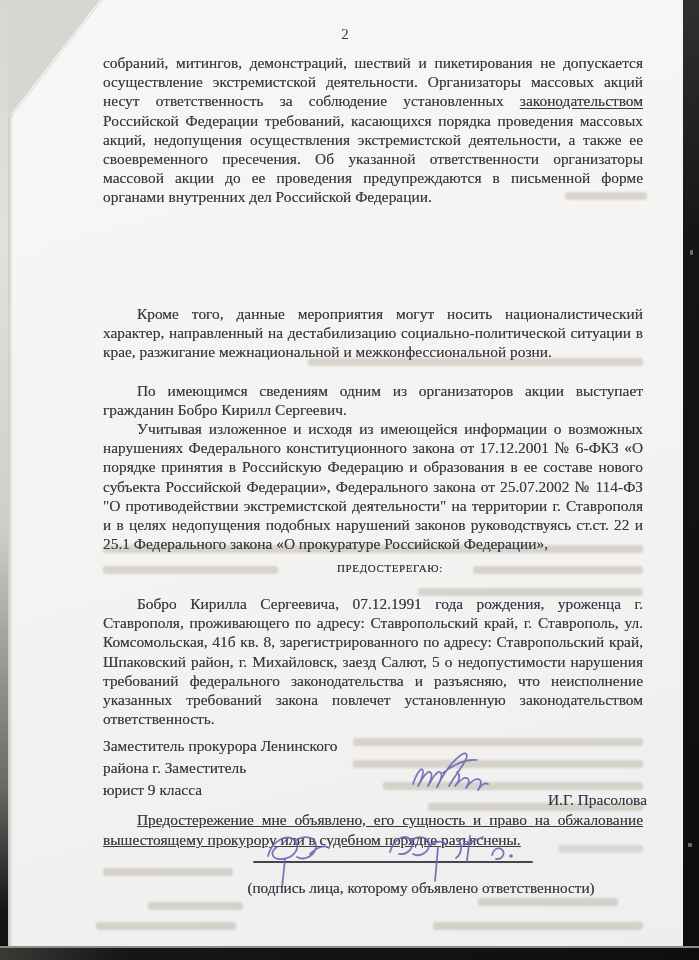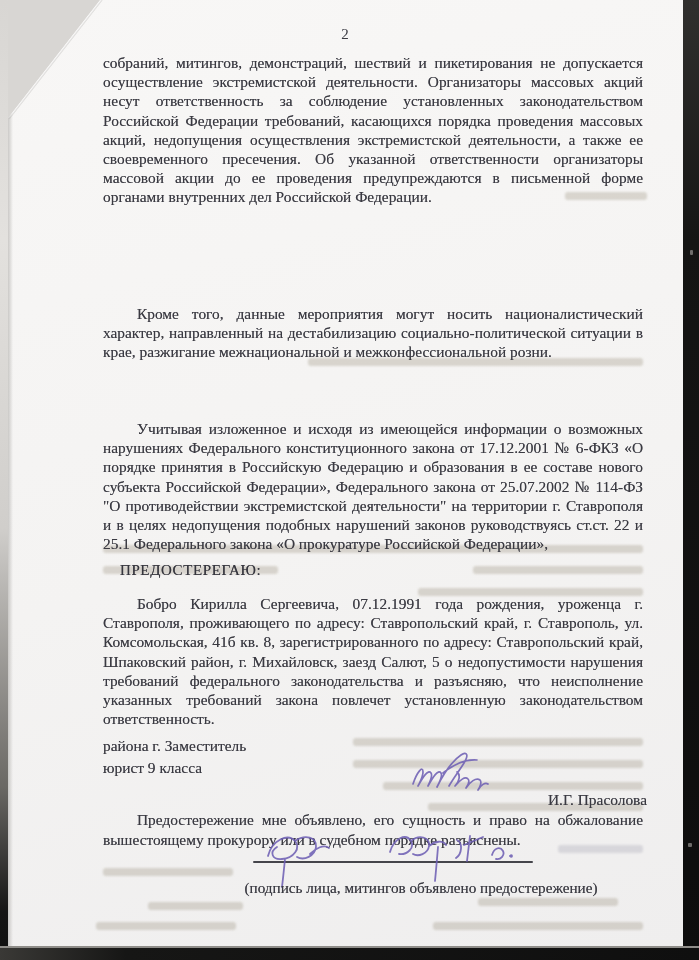--- a/index.html
+++ b/index.html
@@ -18,31 +18,31 @@
       border-top:2px solid #8f8d89;}
   .crease{position:absolute;left:0;top:118px;width:151px;height:2px;transform-origin:0 0;
       transform:rotate(-52deg);
       background:linear-gradient(to bottom,rgba(255,255,255,0.85),rgba(120,118,114,0.25));}
   .left-fold{position:absolute;left:0;top:112px;width:5px;height:836px;
       background:linear-gradient(to right,rgba(150,148,144,0.45),rgba(150,148,144,0));}
   .blk{position:absolute;left:95px;right:40px;margin:0;text-align:justify;
        font-size:15.4px;line-height:19.2px;color:#3a3a42;
        text-shadow:0 0 0.6px rgba(58,58,66,0.65);}
   .indent{text-indent:34px;}
-  .u{text-underline-offset:2px;}
+  .u{text-decoration:underline;text-underline-offset:2px;}
   .pagenum{position:absolute;left:95px;right:40px;top:26px;text-align:center;
        transform:translateX(-28px);font-size:15px;color:#3a3a42;}
-  .heading{position:absolute;left:95px;right:40px;top:562px;
-       transform:translateX(17px);font-size:15px;letter-spacing:0.6px;color:#35353d;
+  .heading{position:absolute;left:95px;right:40px;top:562px;text-align:center;
+       transform:translateX(17px);font-size:11px;letter-spacing:0.6px;color:#35353d;
        text-shadow:0 0 0.6px rgba(53,53,61,0.7);}
   .official{position:absolute;left:95px;top:735px;font-size:15.4px;line-height:22px;
        color:#3a3a42;text-shadow:0 0 0.6px rgba(58,58,66,0.65);}
   .name{position:absolute;right:36px;top:791px;font-size:15.4px;color:#3a3a42;
        text-shadow:0 0 0.6px rgba(58,58,66,0.65);}
-  .ack{top:810px;line-height:20px;}
+  .ack{top:810px;line-height:20px;text-decoration:underline;}
   .sig-line{position:absolute;left:245px;top:861px;width:280px;height:2px;
        background:#45454b;border-radius:1px;}
   .caption{position:absolute;left:95px;right:40px;top:879px;text-align:center;
        transform:translateX(48px);font-size:15.2px;color:#3a3a42;
        text-shadow:0 0 0.6px rgba(58,58,66,0.65);}
   .sig-svg{position:absolute;pointer-events:none;}
   .sig-svg path{fill:none;stroke-linecap:round;stroke-linejoin:round;opacity:0.88;}
   .sig1{left:400px;top:748px;width:90px;height:52px;}
   .sig2{left:246px;top:828px;width:300px;height:64px;}
   .ghost{position:absolute;border-radius:3px;filter:blur(1.3px);
@@ -76,46 +76,48 @@
     <div class="ghost" style="left:140px;top:902px;width:95px;"></div>
     <div class="ghost" style="left:470px;top:898px;width:140px;"></div>
     <div class="ghost" style="left:88px;top:922px;width:140px;"></div>
     <div class="ghost" style="left:425px;top:922px;width:210px;"></div>
 
     <div class="pagenum">2</div>
 
     <p class="blk" style="top:53px"><span>собраний, митингов, демонстраций, шествий и пикетирования не допускается осуществление экстремистской деятельности. Организаторы массовых акций несут ответственность за соблюдение установленных </span><span class="u">законодательством</span><span> Российской Федерации требований, касающихся порядка проведения массовых акций, недопущения осуществления экстремистской деятельности, а также ее своевременного пресечения. Об указанной ответственности организаторы массовой акции до ее проведения предупреждаются в письменной форме органами внутренних дел Российской Федерации.</span></p>
 
     <p class="blk indent" style="top:304px">Кроме того, данные мероприятия могут носить националистический характер, направленный на дестабилизацию социально-политической ситуации в крае, разжигание межнациональной и межконфессиональной розни.</p>
+    <p class="blk indent" style="top:381px">По имеющимся сведениям одним из организаторов акции выступает гражданин Бобро Кирилл Сергеевич.</p>
     <p class="blk indent" style="top:419px">Учитывая изложенное и исходя из имеющейся информации о возможных нарушениях Федерального конституционного закона от 17.12.2001 № 6-ФКЗ «О порядке принятия в Российскую Федерацию и образования в ее составе нового субъекта Российской Федерации», Федерального закона от 25.07.2002 № 114-ФЗ "О противодействии экстремистской деятельности" на территории г. Ставрополя и в целях недопущения подобных нарушений законов руководствуясь ст.ст. 22 и 25.1 Федерального закона «О прокуратуре Российской Федерации»,</p>
 
     <div class="heading">ПРЕДОСТЕРЕГАЮ:</div>
 
     <p class="blk indent" style="top:594px">Бобро Кирилла Сергеевича, 07.12.1991 года рождения, уроженца г. Ставрополя, проживающего по адресу: Ставропольский край, г. Ставрополь, ул. Комсомольская, 41б кв. 8, зарегистрированного по адресу: Ставропольский край, Шпаковский район, г. Михайловск, заезд Салют, 5 о недопустимости нарушения требований федерального законодательства и разъясняю, что неисполнение указанных требований закона повлечет установленную законодательством ответственность.</p>
 
     <div class="official">
+      <div>Заместитель  прокурора Ленинского</div>
       <div>района г. Заместитель</div>
       <div>юрист 9 класса</div>
     </div>
 
     <svg class="sig-svg sig1" viewBox="0 0 90 52">
       <path stroke-width="1.7" d="M5 36 C9 24 15 17 15 24 C15 29 12 34 10 38 C15 29 20 21 23 25 C25 28 22 34 20 38 C25 29 30 21 33 25 C35 28 31 35 29 39 C35 27 44 13 53 7 C59 3 61 7 56 15 C51 23 45 31 41 38 M35 25 C45 17 57 11 69 12 M49 24 C53 27 51 34 47 38 C52 32 57 28 60 31 C62 33 60 37 58 40 C62 34 68 29 72 32 C74 34 72 39 70 42 C73 37 77 34 80 36" stroke="#6e60b4"></path>
     </svg>
     <div class="name">И.Г. Прасолова</div>
 
     <p class="blk indent ack">Предостережение мне объявлено, его сущность и право на обжалование вышестоящему прокурору или в судебном порядке разъяснены.</p>
 
     <div class="sig-line"></div>
 
     <svg class="sig-svg sig2" viewBox="0 0 300 64">
       <path stroke-width="1.8" d="M14 28 C18 12 34 5 41 13 C47 20 40 30 28 31 C18 32 15 24 23 19 M41 13 C51 6 63 9 62 19 C61 28 50 33 43 29 M31 31 C30 41 29 51 28 59 M56 26 C62 20 70 16 75 20" stroke="#6e60b4"></path>
       <path stroke-width="1.8" d="M136 24 C140 10 152 5 157 13 C161 20 153 27 145 26 M157 13 C165 6 176 9 175 18 C174 26 164 29 159 26 M175 18 C181 13 189 12 192 17 M184 19 C183 31 182 43 181 53 M203 12 C209 15 208 26 202 30 M216 8 C215 16 214 25 213 33 M210 17 L229 9 M238 27 C240 20 246 18 249 23 C251 27 247 32 242 31 M256 28 C257 27 258 27 258 28 C258 29 257 29 256 28" stroke="#6e60b4"></path>
     </svg>
 
-    <div class="caption">(подпись лица, митингов объявлено предостережение)</div>
+    <div class="caption">(подпись лица, которому объявлено ответственности)</div>
   </div>
 
   <div class="left-strip"></div>
   <div class="right-strip"></div>
   <div class="bottom-strip"></div>
   <div class="speck" style="left:690px;top:250px;width:3px;height:5px;"></div>
   <div class="speck" style="left:688px;top:843px;width:4px;height:4px;"></div>
 </div>
 
 </body></html>

